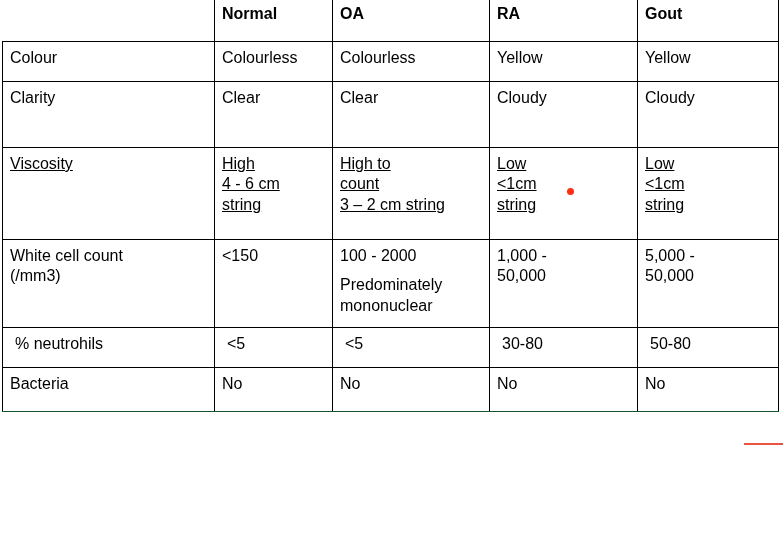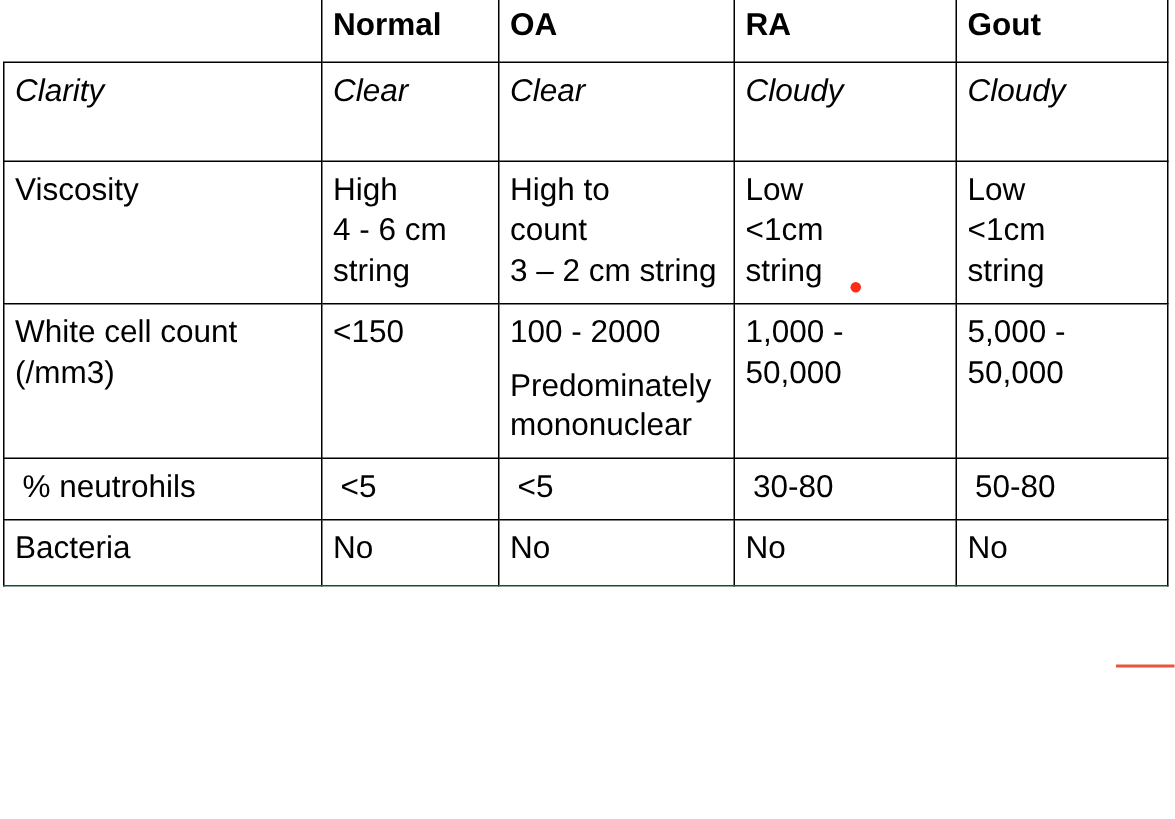--- a/index.html
+++ b/index.html
@@ -26,21 +26,21 @@
     border-collapse: collapse;
     table-layout: fixed;
     width: 776px;
     margin-left: 2px;
     margin-top: 0px;
   }
   table.sf-table td {
     border: 1px solid #000000;
     vertical-align: top;
     padding: 6px 7px 7px 7px;
-    font-size: 21px;
+    font-size: 16px;
     line-height: 1.28;
     font-family: "Liberation Sans", sans-serif;
   }
   col.c0 { width: 212px; }
   col.c1 { width: 118px; }
   col.c2 { width: 157px; }
   col.c3 { width: 148px; }
   col.c4 { width: 141px; }
 
   
@@ -58,22 +58,22 @@
     border-left: none;
   }
   td.lastcol {
     border-right: none;
   }
   .line { display: block; }
   .gap { display: block; height: 9px; }
 
   
   tr.r-colour td { height: 26px; }
-  tr.r-clarity td { height: 52px; font-style: italic; }
-  tr.r-visc td { height: 78px; }
+  tr.r-clarity td { height: 52px; }
+  tr.r-visc td { height: 78px; text-decoration: underline; }
   tr.r-wcc td { height: 74px; }
   tr.r-neut td { height: 26px; padding-left: 12px; }
   tr.r-cryst td { height: 86px; }
   tr.r-bact td { height: 30px; border-bottom: 1px solid #14532d; }
 
   
   .cursor-dot {
     position: absolute;
     width: 7px;
     height: 7px;
@@ -107,20 +107,35 @@
     </colgroup>
     <tbody>
       <tr class="head">
         <td class="blank"></td>
         <td>Normal</td>
         <td>OA</td>
         <td>RA</td>
         <td class="lastcol">Gout</td>
       </tr>
 
+      <tr class="r-colour">
+        <td class="rowlabel">Colour</td>
+        <td>
+            <span class="line">Colourless</span>
+          </td>
+        <td>
+            <span class="line">Colourless</span>
+          </td>
+        <td>
+            <span class="line">Yellow</span>
+          </td>
+        <td class="lastcol">
+            <span class="line">Yellow</span>
+          </td>
+      </tr>
 
       <tr class="r-clarity">
         <td class="rowlabel">Clarity</td>
         <td>
             <span class="line">Clear</span>
           </td>
         <td>
             <span class="line">Clear</span>
           </td>
         <td>

